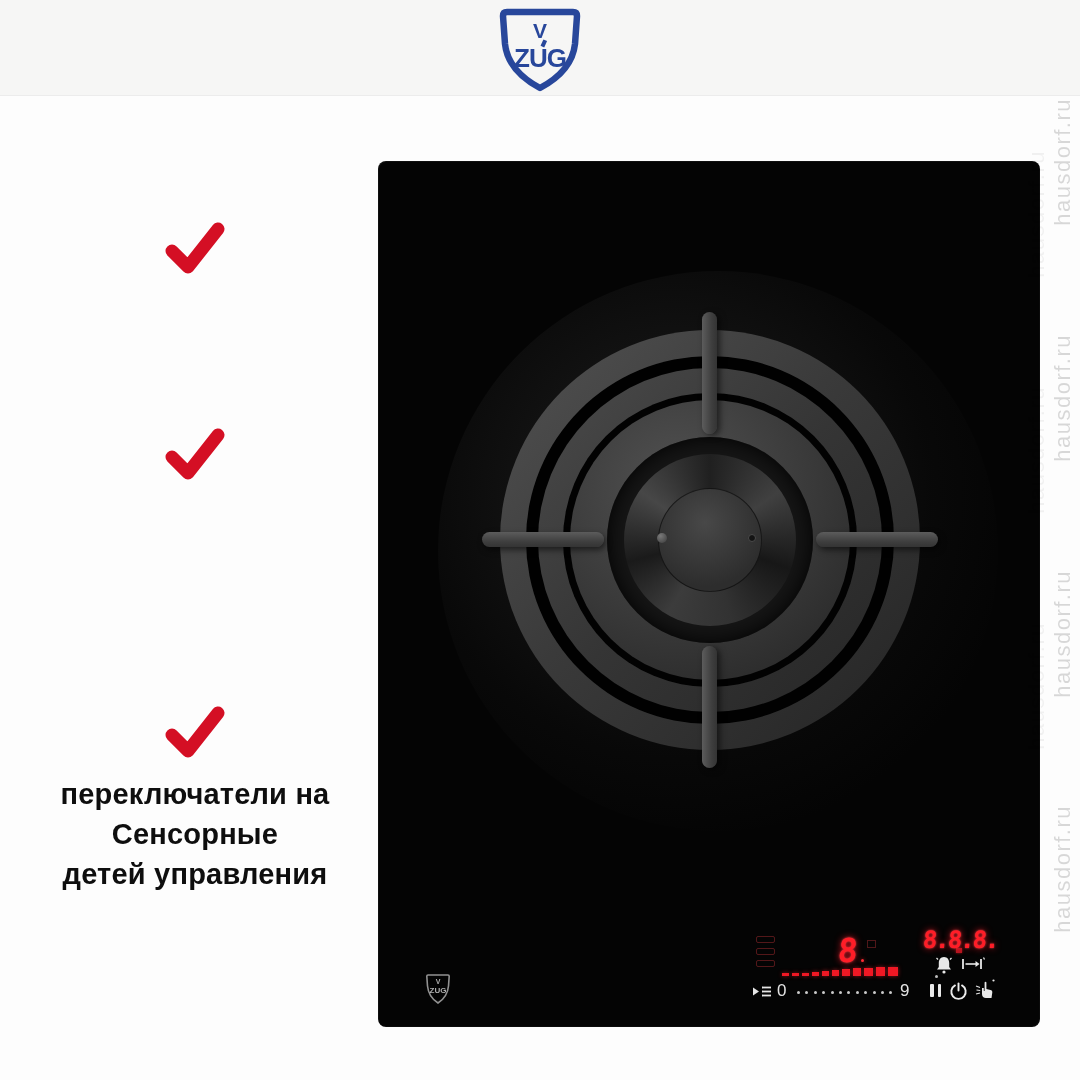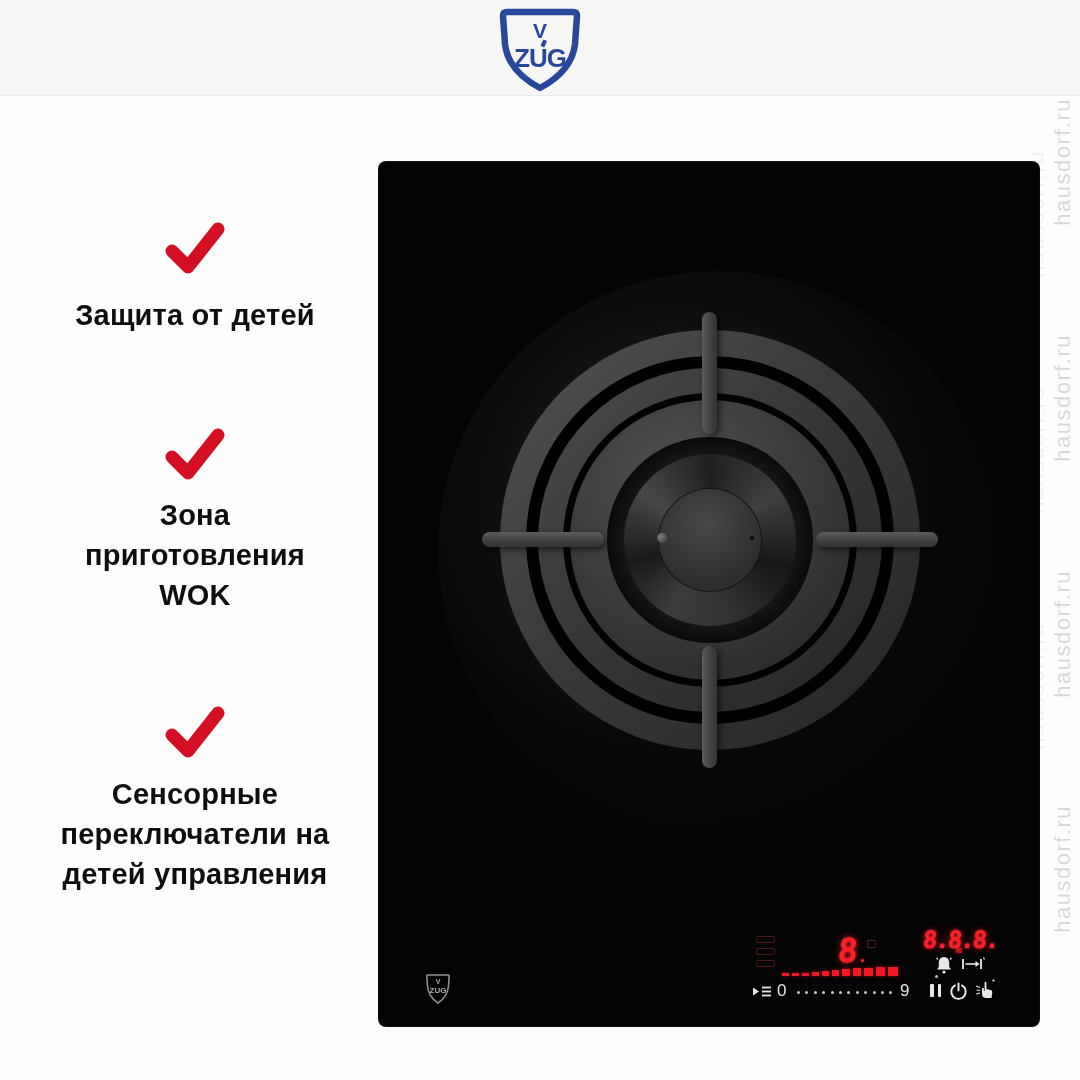--- a/index.html
+++ b/index.html
@@ -94,43 +94,35 @@
       <text x="44" y="31" text-anchor="middle" font-size="21" font-weight="bold" fill="#28479b">V</text>
       <rect x="46" y="33" width="4" height="7" transform="rotate(24 48 36)" fill="#28479b"></rect>
       <text x="44" y="60" text-anchor="middle" font-size="26" font-weight="bold" letter-spacing="-1" fill="#28479b">ZUG</text>
     </svg>
   </div>
 
   <div class="feature f1">
     <svg class="check" width="62" height="52" viewBox="0 0 62 52">
       <path d="M8 29 L24 45 L54 7" fill="none" stroke="#d40f24" stroke-width="13" stroke-linecap="round" stroke-linejoin="round"></path>
     </svg>
-    <div class="ftext">
-      <div>Защита от детей</div>
-    </div>
   </div>
 
   <div class="feature f2">
     <svg class="check" width="62" height="52" viewBox="0 0 62 52">
       <path d="M8 29 L24 45 L54 7" fill="none" stroke="#d40f24" stroke-width="13" stroke-linecap="round" stroke-linejoin="round"></path>
     </svg>
-    <div class="ftext">
-      <div>Зона</div>
-      <div>приготовления</div>
-      <div>WOK</div>
-    </div>
   </div>
 
   <div class="feature f3">
     <svg class="check" width="62" height="52" viewBox="0 0 62 52">
       <path d="M8 29 L24 45 L54 7" fill="none" stroke="#d40f24" stroke-width="13" stroke-linecap="round" stroke-linejoin="round"></path>
     </svg>
     <div class="ftext">
+      <div>переключатели на</div>
       <div>Сенсорные</div>
-      <div>переключатели на</div>
       <div>детей управления</div>
     </div>
   </div>
 
   <div class="cooktop">
     <div class="sheen"></div>
 
     <div class="burner">
       <div class="circ r1"></div>
       <div class="circ r2"></div>

